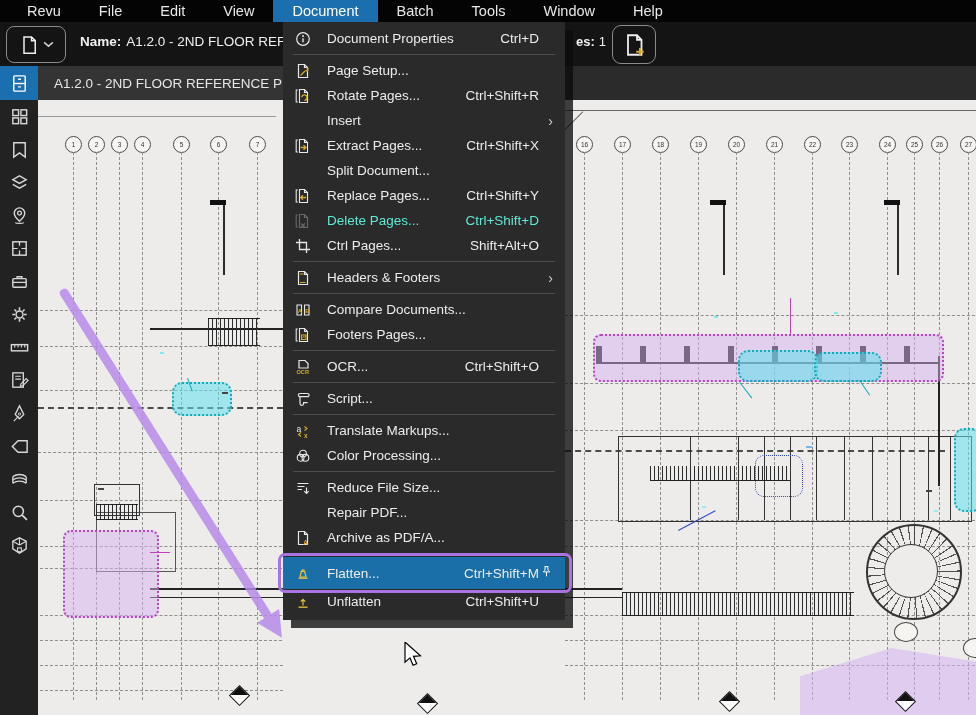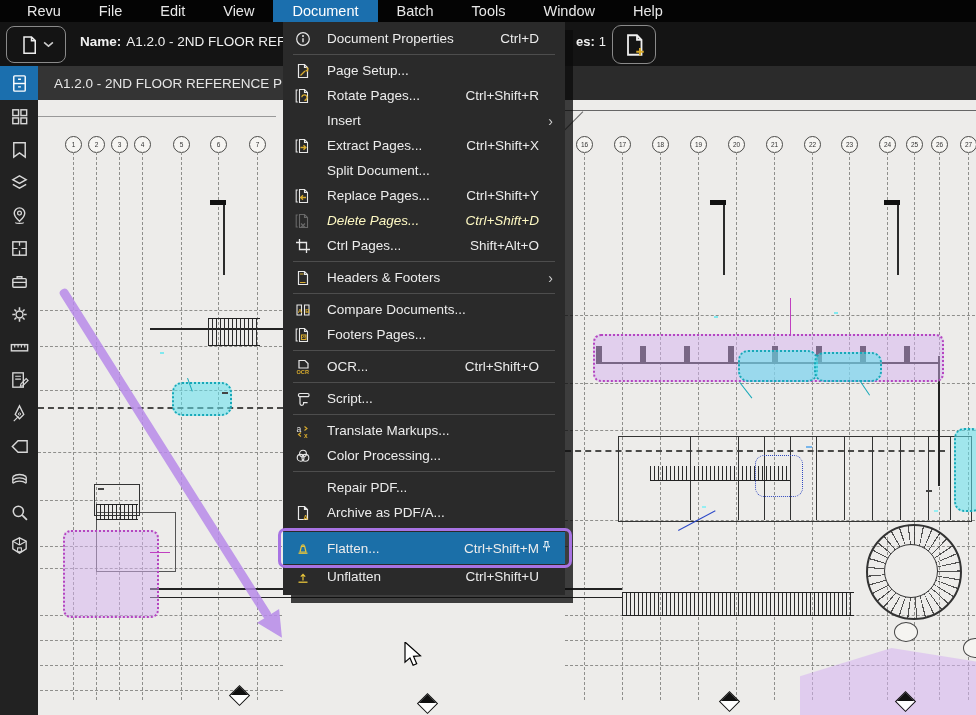--- a/index.html
+++ b/index.html
@@ -83,21 +83,21 @@
   
   #doc-menu{left:283px;top:22px;width:282px;background:#2a2a2a;z-index:40;
             box-shadow:8px 8px 0 rgba(12,12,12,.78);padding:4px 0 6px;}
   .menu-item{display:flex;align-items:center;height:25px;padding:0 12px 0 12px;font-size:13.5px;color:#ececec;position:relative;}
   .menu-item .mi-icon{width:24px;margin-right:8px;display:flex;align-items:center;color:#e8e8e8;}
   .menu-item .mi-icon svg{width:16px;height:16px;}
   .menu-item .mi-shortcut{margin-left:auto;padding-left:20px;}
   .menu-item .mi-extra{width:14px;text-align:right;color:#cfcfcf;font-size:14px;}
   .menu-item .mi-pin{display:none;width:13px;height:13px;color:#fff;}
   .menu-item.has-pin .mi-pin{display:inline;}
-  .menu-item.disabled{color:#fef9c3;font-style:italic;}
+  .menu-item.disabled{color:#5eead4;}
   .menu-item.disabled .mi-icon{color:#686868;}
   .menu-item.selected{height:32px;background:#1b6fa8;}
   .menu-item.selected::after{content:"";position:absolute;left:-5px;right:-7px;top:-4px;bottom:-4px;
             border:3.5px solid #a873e3;border-radius:7px;pointer-events:none;z-index:50;}
   .menu-item.sep{height:1px;padding:0;margin:3px 10px;background:#4d4d4d;}
 
   #cursor{left:403px;top:642px;z-index:100;}
 </style>
 </head>
 <body>
@@ -855,20 +855,30 @@
       <span class="mi-extra"></span>
     </div>
 
     <div class="menu-item sep">
       
       
       
       
     </div>
 
+    <div class="menu-item">
+      <span class="mi-icon">
+        <svg viewBox="0 0 16 16">
+          <use href="#sym-reduce"></use>
+        </svg>
+      </span>
+      <span class="mi-label">Reduce File Size...</span>
+      <span class="mi-shortcut"></span>
+      <span class="mi-extra"></span>
+    </div>
 
     <div class="menu-item">
       <span class="mi-icon">
         <svg viewBox="0 0 16 16">
           <use></use>
         </svg>
       </span>
       <span class="mi-label">Repair PDF...</span>
       <span class="mi-shortcut"></span>
       <span class="mi-extra"></span>

